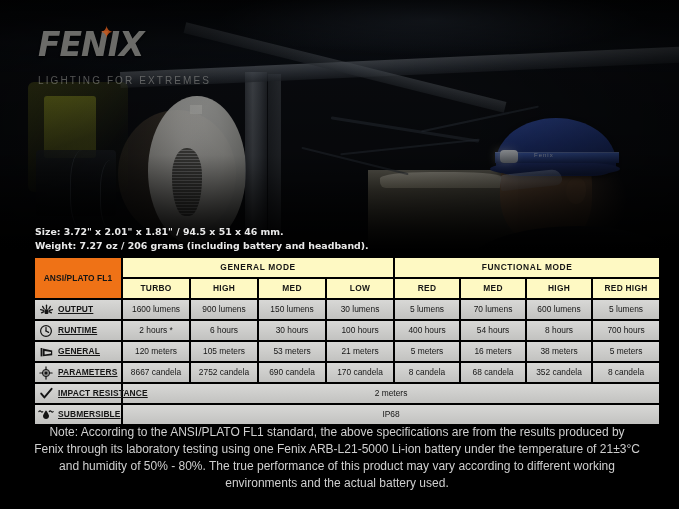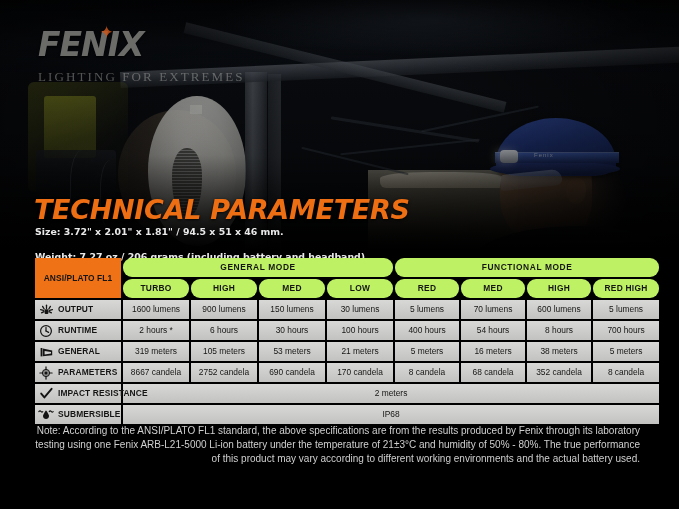--- a/index.html
+++ b/index.html
@@ -197,25 +197,25 @@
     font-family: "DejaVu Sans", sans-serif;
     font-size: 33px;
     font-weight: bold;
     font-style: italic;
     letter-spacing: -1px;
     color: rgba(214,214,208,.50);
     line-height: 1;
     text-shadow: 0 1px 2px rgba(0,0,0,.9);
   }
   .logo-tag {
-    font-family: Liberation Serif, serif;
-    font-size: 13px;
+    font-family: Liberation Sans, sans-serif;
+    font-size: 10px;
     letter-spacing: 2.1px;
     color: rgba(190,190,185,.42);
-    margin-top: 8px;
+    margin-top: 14px;
     white-space: nowrap;
   }
   .logo-star {
     position: absolute; left: 60px; top: -4px;
     width: 17px; height: 17px;
     color: rgba(200,86,26,.85);
     font-size: 17px; line-height: 17px;
     text-align: center;
   }
 
@@ -235,21 +235,21 @@
     position: absolute; left: 35px;
     font-family: "DejaVu Sans", sans-serif;
     font-size: 9.4px;
     font-weight: bold;
     color: #e9e9e9;
     z-index: 6;
     text-shadow: 0 1px 2px rgba(0,0,0,.9);
     white-space: nowrap;
   }
   .subline.l1 { top: 226px; }
-  .subline.l2 { top: 251px; }
+  .subline.l2 { top: 240px; }
 
   
   .table-wrap {
     position: absolute; left: 33px; top: 256px;
     width: 608px;
     z-index: 6;
   }
   table.spec {
     border-collapse: separate;
     border-spacing: 2px;
@@ -260,26 +260,25 @@
     padding: 0;
     height: 19px;
     font-size: 8.4px;
     text-align: center;
     vertical-align: middle;
     color: #151515;
     font-family: "Liberation Sans", sans-serif;
     line-height: 1.05;
   }
   .hdr {
-    background: #bef264;
+    background: #fef9c3;
     color: #1a1a1a;
     font-weight: bold;
     font-size: 8.6px;
     letter-spacing: .25px;
-    border-radius: 9px;
   }
   .hdr-group { font-size: 8.8px; letter-spacing: .6px; }
   .hdr-corner {
     background: #EF7216;
     font-weight: bold;
     font-size: 8.6px;
     letter-spacing: .1px;
   }
   .cell {
     background: linear-gradient(180deg,#d8d8d6,#c2c2c0);
@@ -292,40 +291,40 @@
     font-weight: bold;
     font-size: 8.6px;
     color: #141414;
     padding-left: 3px !important;
     letter-spacing: .15px;
   }
   .rowlabel-inner {
     display: flex; align-items: center; gap: 4px;
     height: 100%;
   }
-  .rowlabel-text { white-space: nowrap; }
+  .rowlabel-text { white-space: nowrap; text-decoration: underline; }
   .ricon {
     width: 16px; height: 14px; flex: 0 0 16px;
     display: inline-flex; align-items: center; justify-content: center;
   }
   .ricon svg { display: block; }
   .span-all { background: linear-gradient(180deg,#d8d8d6,#c2c2c0); font-size: 8.2px; }
 
   
   .notes {
     position: absolute; left: 34px; top: 424px;
     width: 606px;
     z-index: 6;
   }
   .note {
     font-family: "Liberation Sans", sans-serif;
-    font-size: 10px;
+    font-size: 12px;
     line-height: 1.42;
     color: #cfcfcf;
-    text-align: right;
+    text-align: center;
   }
   .note.second { margin-top: 8px; }
 </style>
 </head>
 <body>
 
 <div class="page">
 
   <div class="photo">
     <div class="photo-layer bg-ceiling"></div>
@@ -363,21 +362,20 @@
 
     <div class="photo-layer photo-vignette"></div>
   </div>
 
   <div class="logo">
     <div class="logo-star">✦</div>
     <div class="logo-word">FENIX</div>
     <div class="logo-tag">LIGHTING FOR EXTREMES</div>
   </div>
 
-  <div class="title">TECHNICAL PARAMETERS</div>
   <div class="subline l1">Size: 3.72" x 2.01" x 1.81" / 94.5 x 51 x 46 mm.</div>
   <div class="subline l2">Weight: 7.27 oz / 206 grams (including battery and headband).</div>
 
   <div class="table-wrap">
     <table class="spec">
       <colgroup>
         <col style="width:86px">
         <col style="width:66px">
           <col style="width:66px">
           <col style="width:66px">
@@ -465,21 +463,21 @@
               <span class="ricon">
                 <svg width="15" height="12" viewBox="0 0 15 12">
                   <rect x="1.6" y="2.0" width="1.8" height="8.4" fill="#141414"></rect>
                   <path d="M3.8 2.4 L13.2 4.4 L13.2 9.2 L3.8 10.2 Z" fill="#141414"></path>
                   <path d="M5.6 5.0 L12.0 5.9 L12.0 7.6 L5.6 8.4 Z" fill="#cfcfcd"></path>
                 </svg>
               </span>
               <span class="rowlabel-text">GENERAL</span>
             </div>
           </td>
-          <td class="cell">319 meters</td>
+          <td class="cell">120 meters</td>
           <td class="cell">105 meters</td>
           <td class="cell">53 meters</td>
           <td class="cell">21 meters</td>
           <td class="cell">5 meters</td>
           <td class="cell">16 meters</td>
           <td class="cell">38 meters</td>
           <td class="cell">5 meters</td>
         </tr>
 
         <tr>

